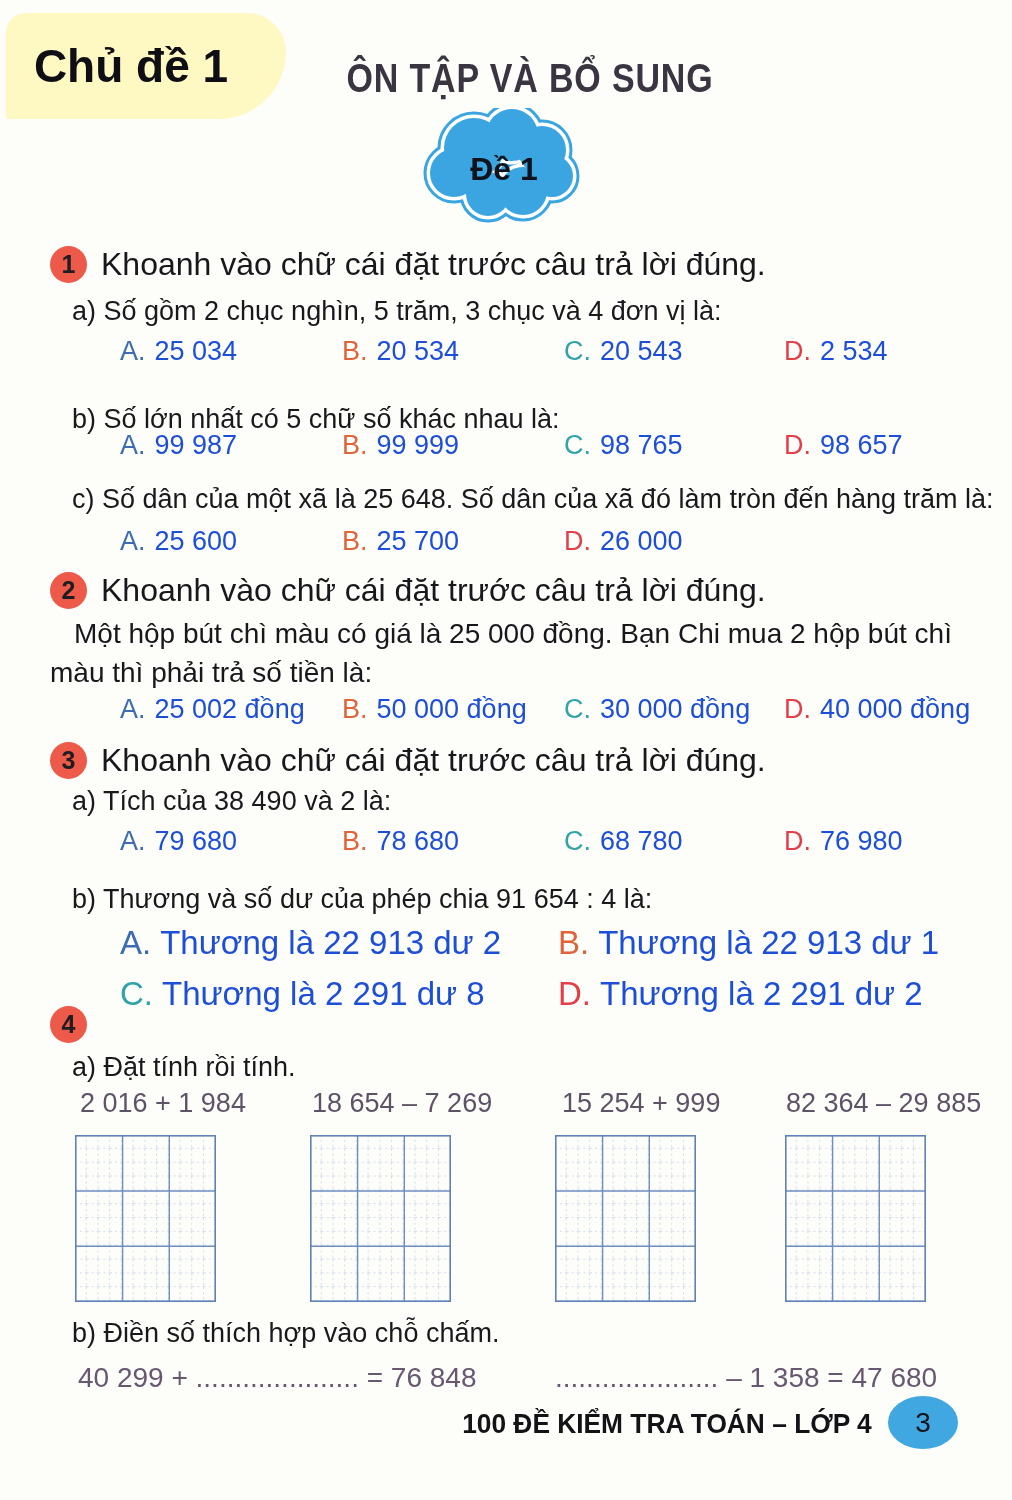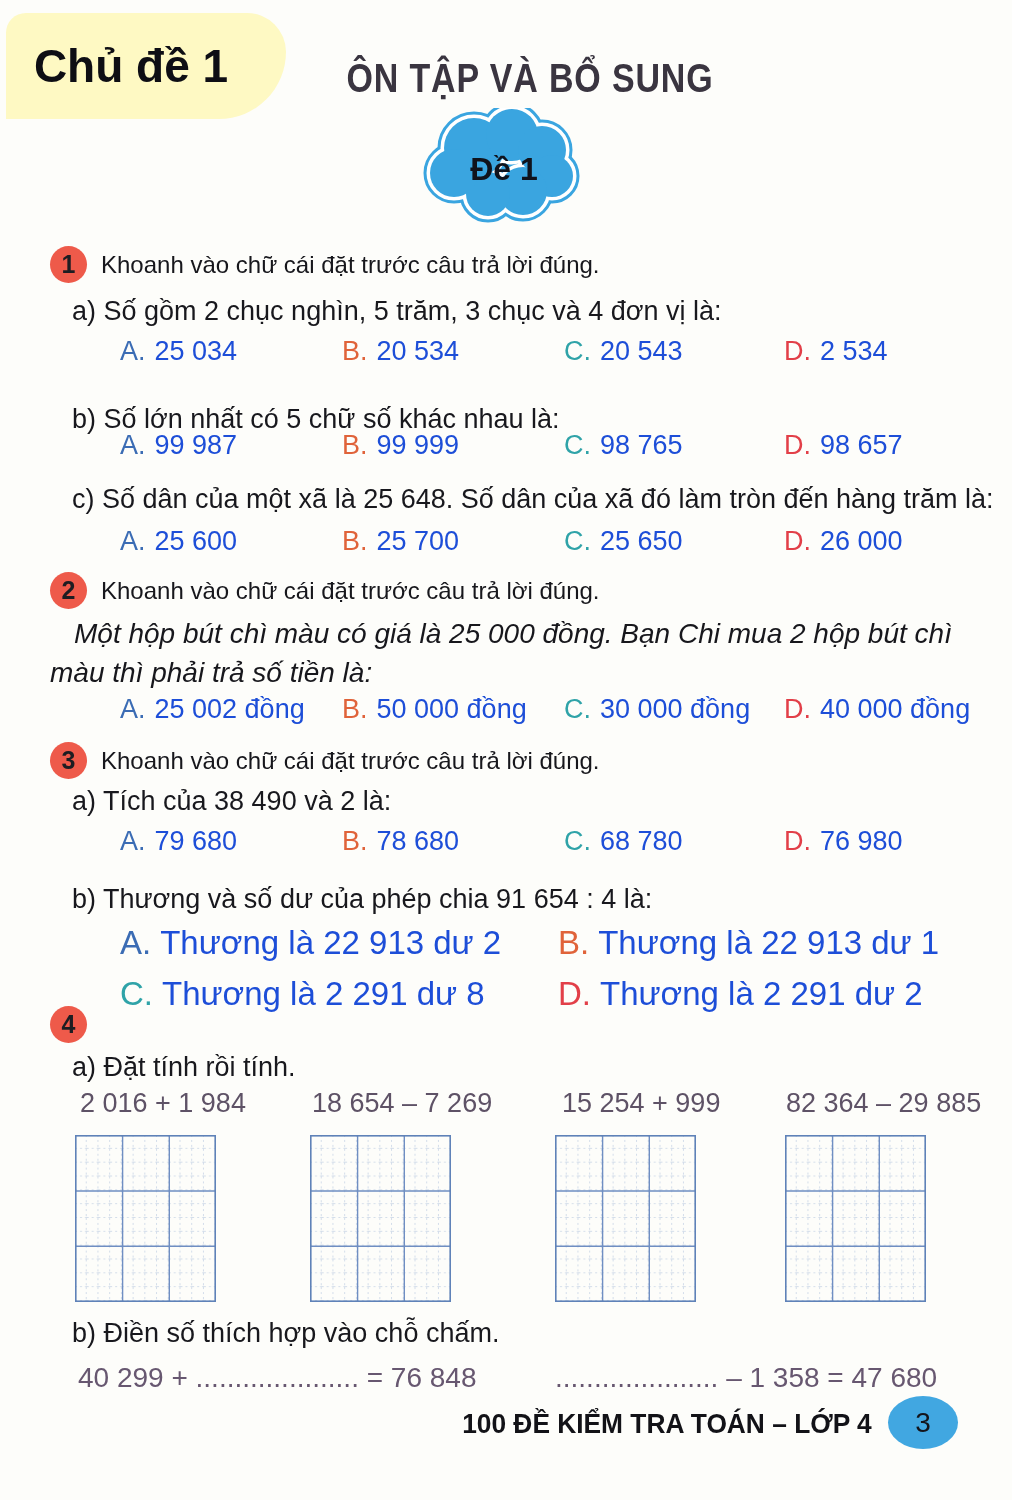--- a/index.html
+++ b/index.html
@@ -21,25 +21,25 @@
     transform:scaleX(.85);transform-origin:center;letter-spacing:1px;white-space:nowrap;
   }
   .cloud-wrap{position:absolute;left:420px;top:108px;width:168px;height:118px;}
   
   .q-header{position:absolute;left:50px;display:flex;align-items:center;gap:14px;}
   .q-circle{
     width:37px;height:37px;border-radius:50%;background:#ee5a4a;flex:0 0 auto;
     display:flex;align-items:center;justify-content:center;
     font-size:25px;font-weight:bold;color:#1d1d22;
   }
-  .q-prompt{font-size:24px;color:#17171c;}
+  .q-prompt{font-size:32px;color:#17171c;}
   .part-label{position:absolute;left:72px;font-size:27px;color:#18181d;white-space:nowrap;}
   .q-body{
     position:absolute;left:50px;width:916px;font-size:28px;color:#17171c;
-    text-indent:24px;line-height:39px;font-style:italic;
+    text-indent:24px;line-height:39px;
   }
   
   .opt-grid4{
     position:absolute;left:120px;width:872px;display:grid;
     grid-template-columns:222px 222px 220px 1fr;font-size:27px;white-space:nowrap;
   }
   .opt-grid2{
     position:absolute;left:120px;width:872px;display:grid;
     grid-template-columns:438px 1fr;grid-row-gap:13px;font-size:33px;white-space:nowrap;
   }
@@ -139,21 +139,20 @@
   <span class="opt"><span class="letter lA">A.</span><span class="val">99 987</span></span>
   <span class="opt"><span class="letter lB">B.</span><span class="val">99 999</span></span>
   <span class="opt"><span class="letter lC">C.</span><span class="val">98 765</span></span>
   <span class="opt"><span class="letter lD">D.</span><span class="val">98 657</span></span>
 </div>
 
 <div class="part-label" style="top:484px">c) Số dân của một xã là 25 648. Số dân của xã đó làm tròn đến hàng trăm là:</div>
 <div class="opt-grid4" style="top:526px">
   <span class="opt"><span class="letter lA">A.</span><span class="val">25 600</span></span>
   <span class="opt"><span class="letter lB">B.</span><span class="val">25 700</span></span>
-  <span class="opt"><span class="letter lC">C.</span><span class="val">25 650</span></span>
   <span class="opt"><span class="letter lD">D.</span><span class="val">26 000</span></span>
 </div>
 
 <div class="q-header" style="top:572px">
   <div class="q-circle">2</div>
   <div class="q-prompt">Khoanh vào chữ cái đặt trước câu trả lời đúng.</div>
 </div>
 <div class="q-body" style="top:614px">Một hộp bút chì màu có giá là 25 000 đồng. Bạn Chi mua 2 hộp bút chì màu thì phải trả số tiền là:</div>
 <div class="opt-grid4" style="top:694px">
   <span class="opt"><span class="letter lA">A.</span><span class="val">25 002 đồng</span></span>

